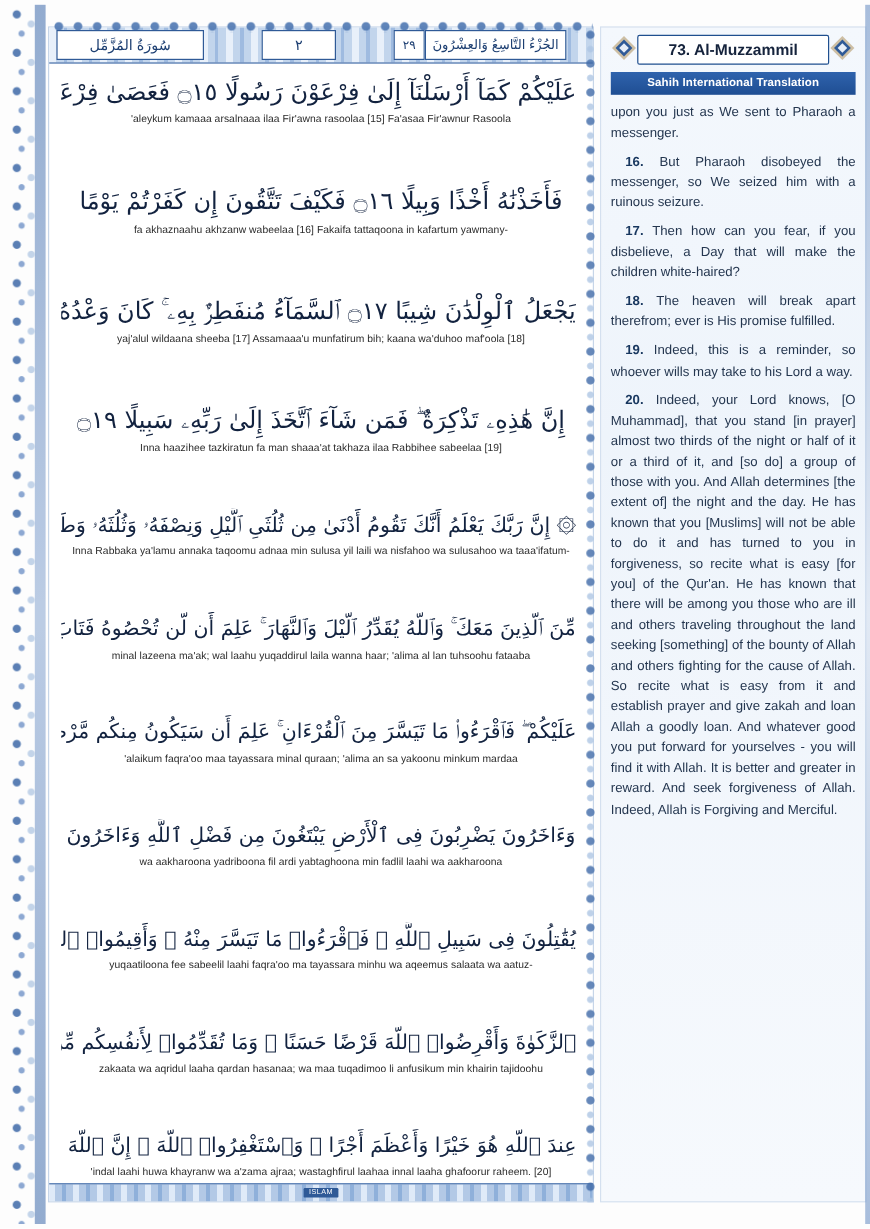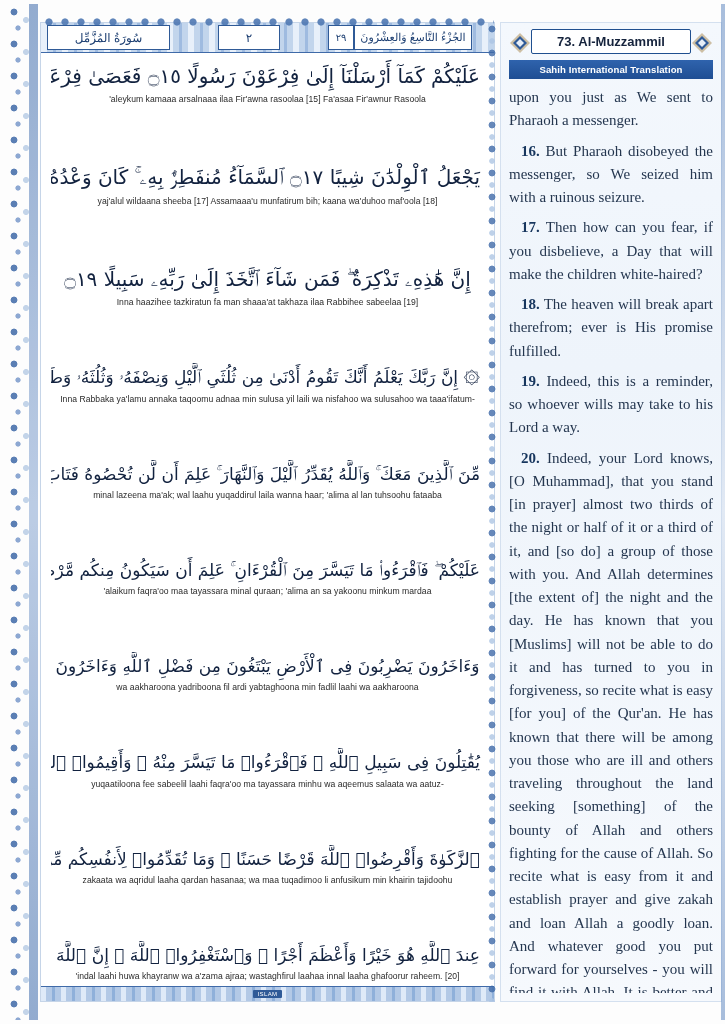--- a/index.html
+++ b/index.html
@@ -157,21 +157,21 @@
     width: 222px; height: 980px;
     background: linear-gradient(180deg,#f4f8fd 0%, #eef4fb 35%, #f6f9fd 100%);
     border: 1px solid #d4e0ef;
     display: flex;
     flex-direction: column;
     padding: 6px 8px 8px 8px;
   }
 
   .surah-title-wrap {
     display: flex;
-    align-items: flex-end;
+    align-items: flex-start;
     justify-content: center;
     gap: 0;
     margin-bottom: 6px;
   }
   .title-wing {
     width: 22px; height: 22px;
     flex: none;
     position: relative;
   }
   .title-wing svg { display: block; }
@@ -195,25 +195,24 @@
     font-size: 9.6px;
     font-weight: bold;
     padding: 4px 16px;
     margin-bottom: 7px;
     letter-spacing: .01em;
   }
 
   .trans-text {
     flex: 1;
     overflow: hidden;
-    font-size: 15px;
+    font-size: 11px;
     line-height: 1.55;
     color: #24364f;
     text-align: justify;
-    font-family: Liberation Serif, serif;
   }
   .trans-para { margin-bottom: 7px; }
   .vnum {
     font-weight: bold;
     color: #17365e;
     margin-left: 12px;
   }
 
   
   .right-orn {
@@ -251,20 +250,24 @@
       <div class="head-cell page-num-box">٢</div>
       <div class="spacer-flex"></div>
       <div class="head-cell juz-num-box">٢٩</div>
       <div class="head-cell juz-name-box">الجُزْءُ التَّاسِعُ وَالعِشْرُونَ</div>
     </div>
 
     <div class="ayah-body" id="ayah-body" style="justify-content: space-between;">
         <div class="verse-block">
           <div class="arabic-line">عَلَيْكُمْ كَمَآ أَرْسَلْنَآ إِلَىٰ فِرْعَوْنَ رَسُولًا ۝١٥ فَعَصَىٰ فِرْعَوْنُ ٱلرَّسُولَ</div>
           <div class="translit-line">'aleykum kamaaa arsalnaaa ilaa Fir'awna rasoolaa  [15]  Fa'asaa Fir'awnur Rasoola</div>
+        </div>
+        <div class="verse-block">
+          <div class="arabic-line">فَأَخَذْنَٰهُ أَخْذًا وَبِيلًا ۝١٦ فَكَيْفَ تَتَّقُونَ إِن كَفَرْتُمْ يَوْمًا</div>
+          <div class="translit-line">fa akhaznaahu akhzanw wabeelaa  [16]  Fakaifa tattaqoona in kafartum yawmany-</div>
         </div>
         <div class="verse-block">
           <div class="arabic-line">يَجْعَلُ ٱلْوِلْدَٰنَ شِيبًا ۝١٧ ٱلسَّمَآءُ مُنفَطِرٌۢ بِهِۦ ۚ كَانَ وَعْدُهُۥ مَفْعُولًا ۝١٨</div>
           <div class="translit-line">yaj'alul wildaana sheeba  [17]  Assamaaa'u munfatirum bih; kaana wa'duhoo maf'oola  [18]</div>
         </div>
         <div class="verse-block">
           <div class="arabic-line">إِنَّ هَٰذِهِۦ تَذْكِرَةٌ ۖ فَمَن شَآءَ ٱتَّخَذَ إِلَىٰ رَبِّهِۦ سَبِيلًا ۝١٩</div>
           <div class="translit-line">Inna haazihee tazkiratun fa man shaaa'at takhaza ilaa Rabbihee sabeelaa  [19]</div>
         </div>
         <div class="verse-block">

